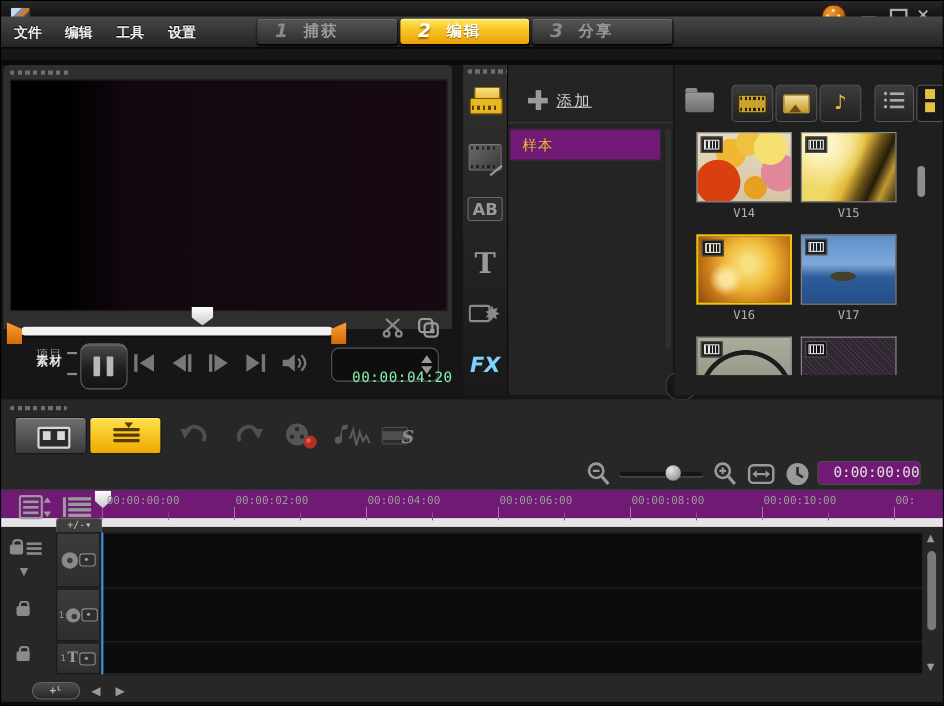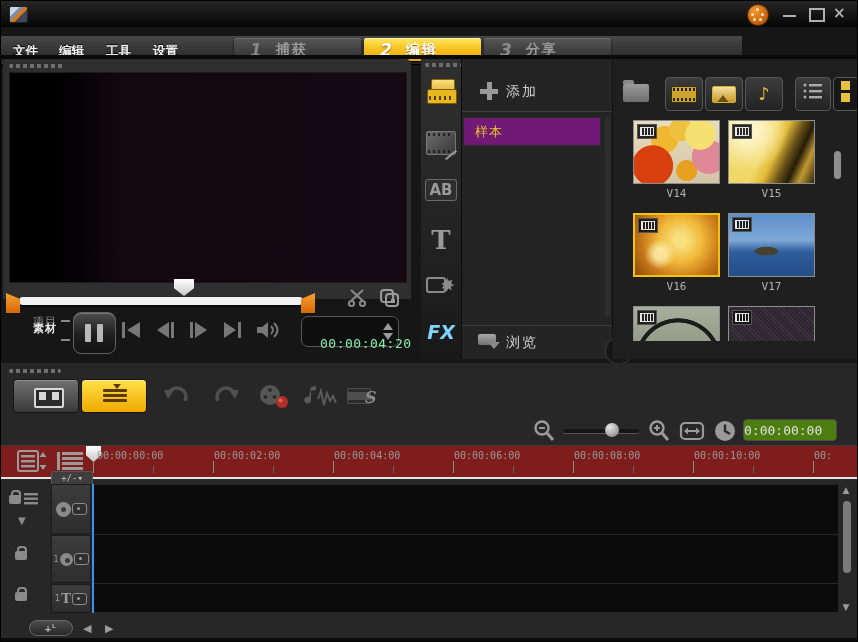--- a/index.html
+++ b/index.html
@@ -14,21 +14,21 @@
   .appicon{position:absolute;left:8px;top:5px;width:17px;height:15px;border-radius:2px;
            background:linear-gradient(135deg,#c8d8e8 0 30%,#8090a0 31% 45%,#d87818 46% 60%,#404858 61%);border:1px solid #222;}
   .reelbtn{position:absolute;left:746px;top:3px;width:20px;height:20px;border-radius:50%;
            background:radial-gradient(circle at 35% 30%,#f09a30,#c35f08 70%,#7a3a04);border:1px solid #5a2d00;}
   .reelbtn i{position:absolute;width:3px;height:3px;border-radius:50%;background:#f8e0c0;}
   .minbar{position:absolute;left:782px;top:14px;width:13px;height:2px;background:#b0b0b0;}
   .maxbox{position:absolute;left:808px;top:7px;width:12px;height:10px;border:2px solid #b0b0b0;}
   .closex{position:absolute;left:832px;top:3px;font:bold 15px "DejaVu Sans",sans-serif;color:#b0b0b0;}
 
   
-  .menubar{position:absolute;left:0;top:35px;width:741px;height:28px;background:linear-gradient(#474747,#232323);border-bottom:1px solid #000;}
+  .menubar{position:absolute;left:0;top:14px;width:858px;height:28px;background:linear-gradient(#474747,#232323);border-bottom:1px solid #000;}
   .menuitem{position:absolute;top:7px;font:bold 12.5px "DejaVu Sans",sans-serif;color:#f2f2f2;text-shadow:0 -1px 0 #000;}
   .steptab{position:absolute;top:2px;height:23px;border-radius:3px;display:flex;align-items:center;
            background:linear-gradient(#565656,#2d2d2d);box-shadow:inset 0 1px 0 #6e6e6e,0 1px 2px #000;}
   .steptab .num{font:bold italic 17px "DejaVu Sans",sans-serif;color:#8a8a8a;margin-left:16px;}
   .steptab .lbl{font:bold 14px "DejaVu Sans",sans-serif;color:#9a9a9a;margin-left:14px;letter-spacing:2px;}
   .steptab.active{background:linear-gradient(#ffe860,#f6c424 45%,#eda206);box-shadow:inset 0 1px 0 #fff4b0,0 1px 2px #000;}
   .steptab.active .num{color:#fff;text-shadow:0 1px 2px #9a5800;}
   .steptab.active .lbl{color:#fff;text-shadow:0 1px 1px #8a5a00;}
   .menustrip{position:absolute;left:0;top:54px;width:858px;height:4px;background:#0a0a0a;}
 
@@ -57,21 +57,21 @@
   .spin.dn{bottom:6px;border-top:7px solid #9a9a9a;}
 
   
   .sidebar{position:absolute;left:420px;top:58px;width:40px;height:300px;background:linear-gradient(#303030,#191919);border-right:1px solid #0b0b0b;}
   .sideicon{position:absolute;left:424px;width:32px;text-align:center;color:#9a9a9a;}
   .catpanel{position:absolute;left:461px;top:58px;width:150px;height:300px;background:#242424;border-right:1px solid #101010;}
   .addrow{position:absolute;left:461px;top:72px;width:150px;height:38px;border-bottom:1px solid #3c3c3c;}
   .plusicon{position:absolute;left:18px;top:9px;width:18px;height:18px;}
   .plusicon:before{content:"";position:absolute;left:7px;top:0;width:5px;height:18px;background:#9a9a9a;}
   .plusicon:after{content:"";position:absolute;left:0;top:7px;width:18px;height:5px;background:#9a9a9a;}
-  .catlabel{position:absolute;left:44px;top:10px;font:14px "DejaVu Sans",sans-serif;color:#cfcfcf;letter-spacing:2px;}
+  .catlabel{position:absolute;left:44px;top:10px;font:14px "DejaVu Sans",sans-serif;color:#cfcfcf;letter-spacing:2px;text-decoration:underline;}
   .sampleitem{position:absolute;left:462px;top:116px;width:136px;height:27px;background:#701a75;border:1px solid #2a2a2a;}
   .sampleitem span{position:absolute;left:11px;top:5px;font:13px "DejaVu Sans",sans-serif;color:#e8c428;letter-spacing:1px;}
   .browserow{position:absolute;left:461px;top:324px;width:150px;height:34px;border-top:1px solid #3c3c3c;}
   .collapsebtn{position:absolute;left:604px;top:337px;width:26px;height:24px;border-radius:12px;background:#161616;border:1px solid #3e3e3e;
                text-align:center;font:bold 13px "DejaVu Sans",sans-serif;color:#c0c0c0;line-height:23px;}
   .catscroll{position:absolute;left:604px;top:116px;width:5px;height:200px;background:#2e2e2e;border-radius:3px;}
 
   .gallery{position:absolute;left:612px;top:58px;width:246px;height:300px;background:#1f1f1f;}
   .galbtn{position:absolute;top:76px;height:34px;background:linear-gradient(#3c3c3c,#222);border:1px solid #575757;border-radius:4px;box-sizing:border-box;}
   .folder{position:absolute;left:622px;top:83px;width:26px;height:18px;background:linear-gradient(#9a9a9a,#6e6e6e);border-radius:2px;}
@@ -107,24 +107,24 @@
   .storyic:after{content:"";position:absolute;right:3px;top:2px;width:7px;height:8px;background:#d8d8d8;}
   .tlineic{position:absolute;left:21px;top:9px;width:24px;height:14px;}
   .tlineic i{display:block;height:3px;background:#5a3c00;margin-bottom:2px;border-radius:1px;}
   .tlineic:before{content:"";position:absolute;left:10px;top:-5px;width:0;height:0;
        border-left:4px solid rgba(0,0,0,0);border-right:4px solid rgba(0,0,0,0);border-top:5px solid #5a3c00;}
   .tbicon{position:absolute;top:20px;color:#565656;}
   .zoomic{position:absolute;top:56px;}
   .slider{position:absolute;left:562px;top:66px;width:76px;height:4px;background:#161616;border-radius:2px;box-shadow:0 1px 0 #555;}
   .sthumb{position:absolute;left:604px;top:60px;width:14px;height:14px;border-radius:50%;
           background:radial-gradient(circle at 35% 30%,#e8e8e8,#9a9a9a 70%,#6a6a6a);}
-  .tltc{position:absolute;left:742px;top:56px;width:94px;height:22px;background:#4d7c0f;border:1px solid #4c4c4c;border-radius:4px;
-        font:13px "DejaVu Sans Mono",monospace;color:#e0e0e0;text-align:left;line-height:21px;box-sizing:border-box;}
-
-  .ruler{position:absolute;left:0;top:82px;width:858px;height:34px;background:#7f1d1d;border-top:1px solid #3c3c3c;border-bottom:2px solid #e5e5e5;box-sizing:border-box;}
+  .tltc{position:absolute;left:742px;top:56px;width:94px;height:22px;background:#701a75;border:1px solid #4c4c4c;border-radius:4px;
+        font:13px "DejaVu Sans Mono",monospace;color:#e0e0e0;text-align:right;line-height:21px;box-sizing:border-box;}
+
+  .ruler{position:absolute;left:0;top:82px;width:858px;height:34px;background:#701a75;border-top:1px solid #3c3c3c;border-bottom:8px solid #e5e5e5;box-sizing:border-box;}
   .rlabel{position:absolute;top:4px;font:10px "DejaVu Sans Mono",monospace;color:#9a9a9a;}
   .ticksMaj{position:absolute;left:92px;top:15px;width:766px;height:12px;
         background:repeating-linear-gradient(90deg,#8c8c8c 0 1px,rgba(0,0,0,0) 1px 120px);}
   .ticksMin{position:absolute;left:152px;top:20px;width:706px;height:7px;
         background:repeating-linear-gradient(90deg,#686868 0 1px,rgba(0,0,0,0) 1px 120px);}
   .phmark{position:absolute;left:85px;top:0;width:15px;height:16px;background:linear-gradient(#fff,#c6c6c6);
         clip-path:polygon(0 0,100% 0,100% 58%,50% 100%,0 58%);}
   .pmbtn{position:absolute;left:50px;top:108px;width:42px;height:13px;background:#3e3e3e;border:1px solid #575757;border-bottom:none;
         border-radius:3px 3px 0 0;font:9px "DejaVu Sans Mono",monospace;color:#c8c8c8;text-align:center;line-height:12px;box-sizing:border-box;}
 
@@ -285,25 +285,20 @@
 
   <div class="catpanel"></div>
   <div class="addrow">
     <div class="plusicon"></div>
     <span class="catlabel">添加</span>
   </div>
   <div class="sampleitem">
     <span>样本</span>
   </div>
   <div class="catscroll"></div>
-  <div class="browserow">
-    <div style="position:absolute;left:16px;top:8px;width:18px;height:11px;background:linear-gradient(#a8a8a8,#707070);border-radius:2px"></div>
-    <div style="position:absolute;left:26px;top:16px;width:0;height:0;border-left:6px solid rgba(0,0,0,0);border-right:6px solid rgba(0,0,0,0);border-top:7px solid #8a8a8a"></div>
-    <span class="catlabel" style="top:8px">浏览</span>
-  </div>
   <div class="collapsebtn">«</div>
 
   <div class="gallery"></div>
   <div class="folder"></div>
 
   <div class="galbtn" style="left:664px;width:38px;display:flex;align-items:center;justify-content:center">
     <div class="film"></div>
   </div>
   <div class="galbtn" style="left:704px;width:38px;display:flex;align-items:center;justify-content:center">
     <div class="photoic"></div>

